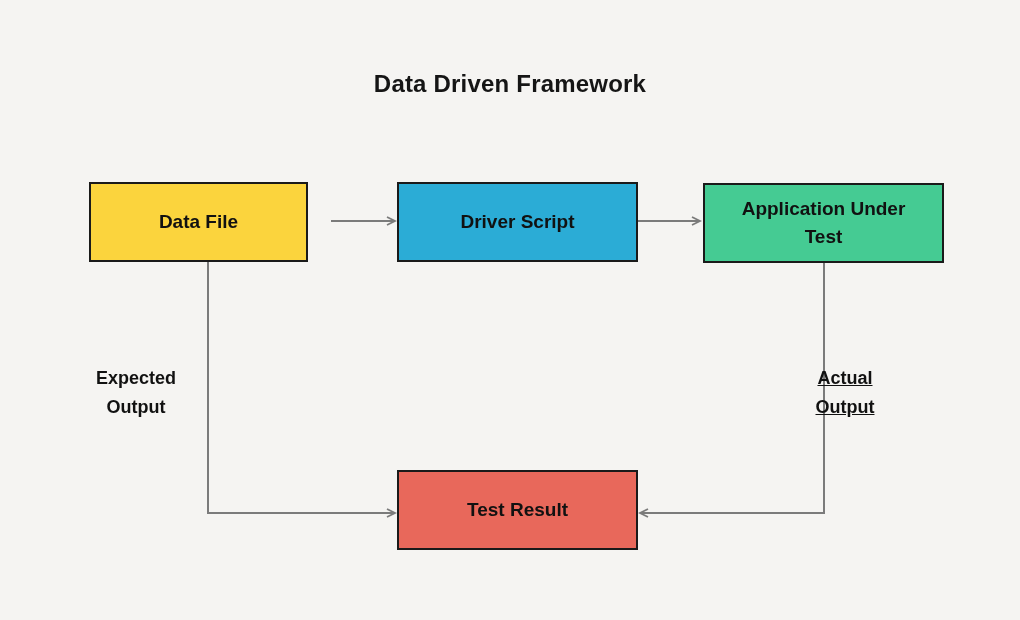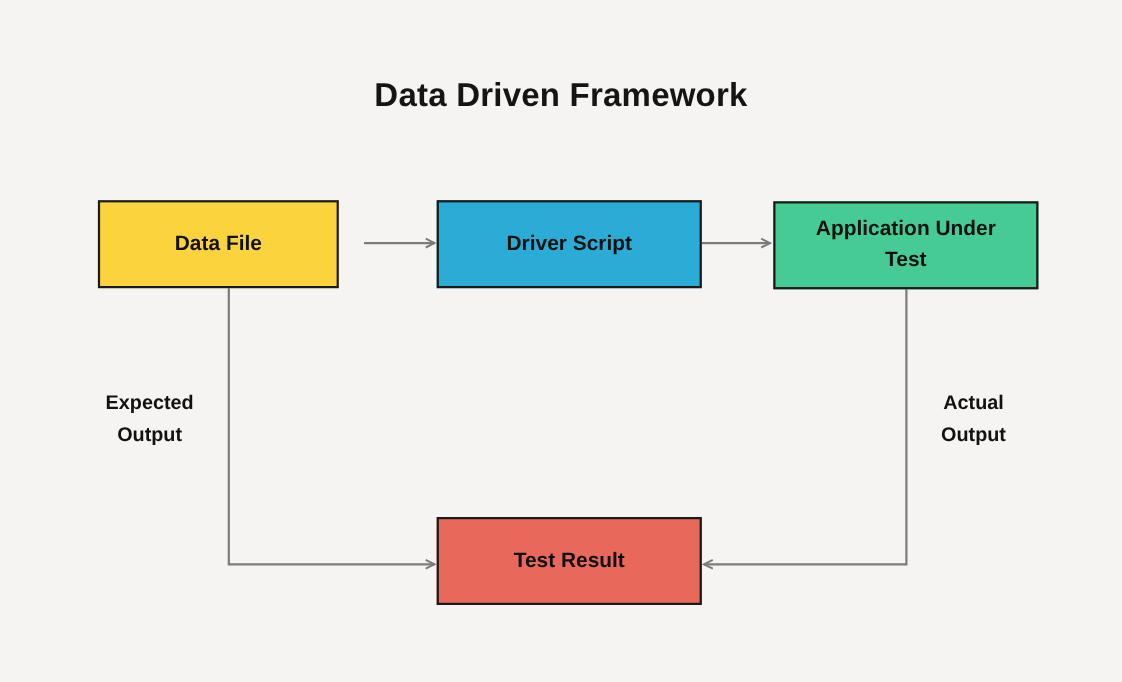--- a/index.html
+++ b/index.html
@@ -14,21 +14,21 @@
     height: 620px;
     background: #F5F4F2;
     overflow: hidden;
   }
   .title {
     position: absolute;
     top: 70px;
     left: 0;
     width: 100%;
     text-align: center;
-    font-size: 30px;
+    font-size: 24px;
     font-weight: 700;
     color: #151515;
     letter-spacing: 0.2px;
   }
   .connectors {
     position: absolute;
     top: 0;
     left: 0;
     pointer-events: none;
   }
@@ -53,23 +53,24 @@
   .node-aut              { left: 703px; top: 183px; width: 241px; height: 80px; }
   .node-test-result      { left: 397px; top: 470px; width: 241px; height: 80px; }
   .edge-label {
     position: absolute;
     font-size: 18px;
     font-weight: 700;
     color: #111111;
     line-height: 29px;
     text-align: center;
     width: 120px;
+    margin-top: 12px;
   }
   .edge-label-expected { left: 76px;  top: 352px; }
-  .edge-label-actual   { left: 830px; top: 352px; width: 110px; }
+  .edge-label-actual   { left: 790px; top: 352px; width: 110px; text-decoration: underline; }
 </style>
 </head>
 <body>
 
 <div class="canvas">
 
   <div class="title">Data Driven Framework</div>
 
   <svg class="connectors" width="1020" height="620" viewBox="0 0 1020 620">
     <defs>

